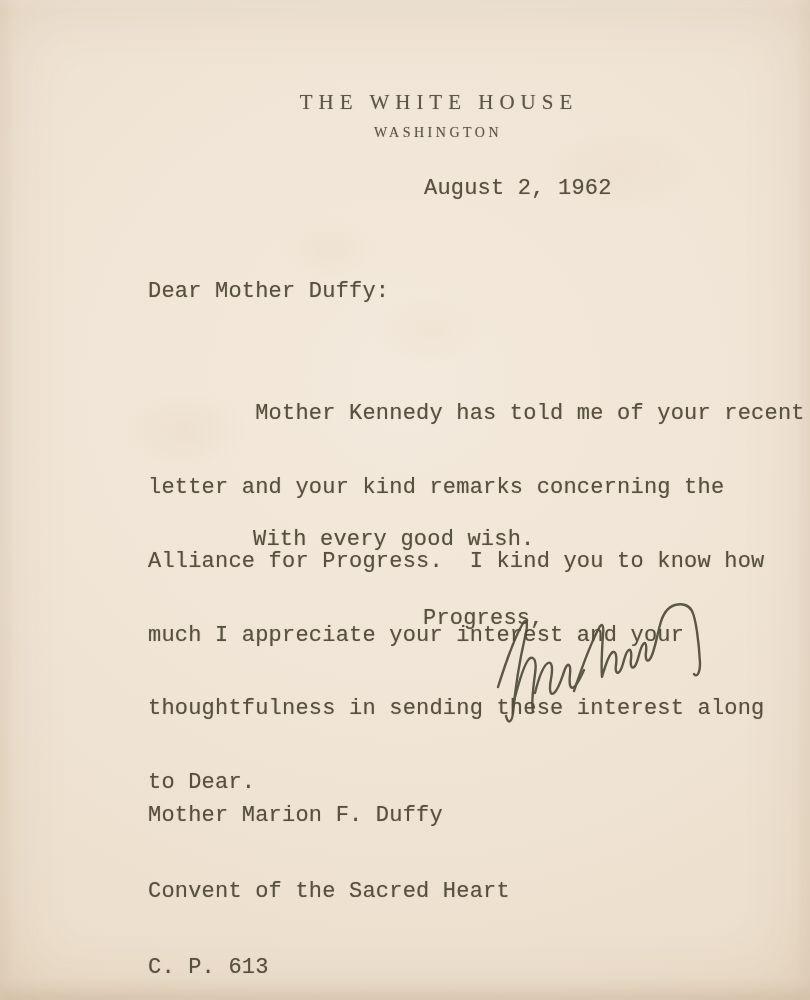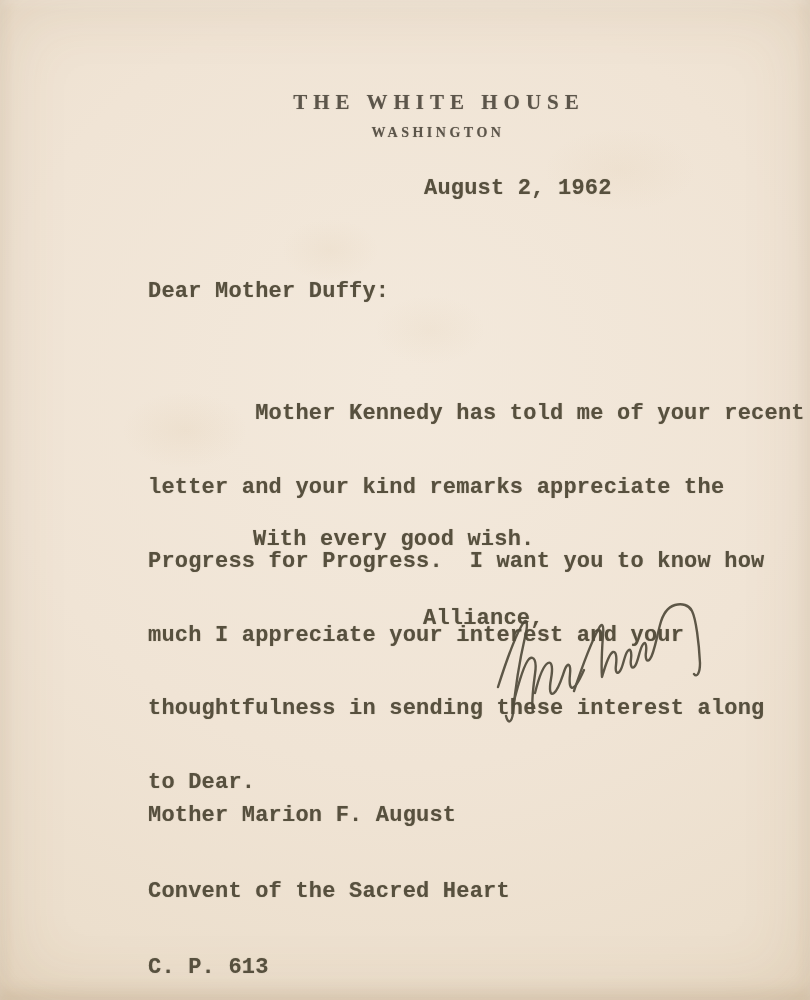--- a/index.html
+++ b/index.html
@@ -17,21 +17,20 @@
       radial-gradient(70px 45px at 330px 250px, rgba(185,145,85,0.06), rgba(185,145,85,0) 70%),
       radial-gradient(90px 55px at 185px 430px, rgba(185,145,85,0.07), rgba(185,145,85,0) 70%),
       radial-gradient(110px 60px at 620px 170px, rgba(185,145,85,0.05), rgba(185,145,85,0) 70%),
       radial-gradient(80px 50px at 430px 330px, rgba(185,145,85,0.05), rgba(185,145,85,0) 70%),
       radial-gradient(120% 92% at 50% 38%,
         #f3e9dc 0%, #f0e4d5 42%, #ecdfcd 68%, #e6d6bf 88%, #e0ceb2 100%);
     box-shadow:
       inset 0 0 70px rgba(130, 95, 50, 0.13),
       inset 0 -8px 16px rgba(130, 95, 50, 0.14),
       inset 0 4px 10px rgba(255, 252, 246, 0.35);
-    font-weight: bold;
   }
   .type {
     position: absolute;
     color: #57503e;
     font-size: 22px;
     letter-spacing: 0.2px;
     white-space: pre;
     text-shadow: 0 0 1px rgba(87, 80, 62, 0.45);
   }
   .letterhead {
@@ -80,30 +79,30 @@
   <div class="letterhead letterhead-org">THE WHITE HOUSE</div>
 
   <div class="letterhead letterhead-loc">WASHINGTON</div>
 
   <div class="type date-line">August 2, 1962</div>
 
   <div class="type salutation">Dear Mother Duffy:</div>
 
   <div class="type body-paragraph">
     <div>        Mother Kennedy has told me of your recent</div>
-    <div>letter and your kind remarks appreciate the</div>
-    <div>Progress for Progress.  I want you to know how</div>
+    <div>letter and your kind remarks concerning the</div>
+    <div>Alliance for Progress.  I kind you to know how</div>
     <div>much I appreciate your interest and your</div>
     <div>thoughtfulness in sending these interest along</div>
     <div>to Dear.</div>
   </div>
 
   <div class="type closing-line">With every good wish.</div>
 
-  <div class="type signoff">Alliance,</div>
+  <div class="type signoff">Progress,</div>
 
   <div class="signature-wrap">
     <svg viewBox="0 0 250 140" xmlns="http://www.w3.org/2000/svg">
       <g fill="none" stroke="#514b3b" stroke-width="2.4" stroke-linecap="round" stroke-linejoin="round" opacity="0.92">
         <path d="M 28 92
                  C 35 70, 45 42, 52 30
                  C 56 22, 59 26, 55 42
                  C 50 64, 45 96, 43 118
                  C 42 127, 38 130, 36 121"></path>
         <path d="M 43 110
@@ -134,19 +133,19 @@
                  C 184 59, 186 45, 190 30
                  C 193 18, 198 12, 205 10
                  C 212 8, 219 10, 222 16
                  C 226 24, 229 48, 230 68
                  C 230 78, 227 83, 224 79"></path>
       </g>
     </svg>
   </div>
 
   <div class="type address-block">
-    <div>Mother Marion F. August</div>
+    <div>Mother Marion F. Duffy</div>
     <div>Convent of the Sacred Heart</div>
     <div>C. P. 613</div>
     
   </div>
 
 </div>
 
 </body></html>

